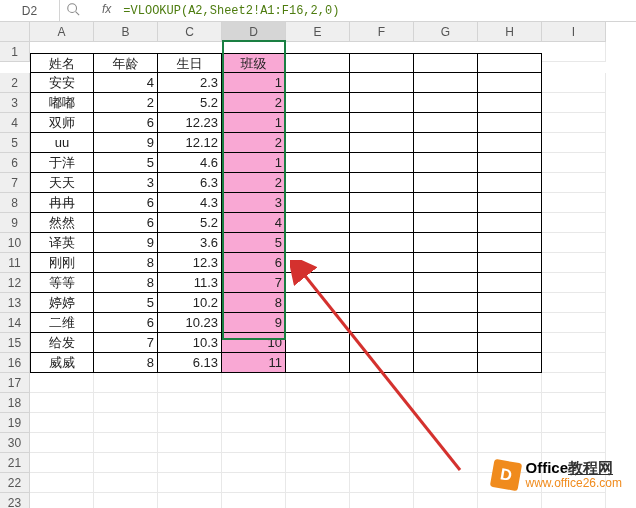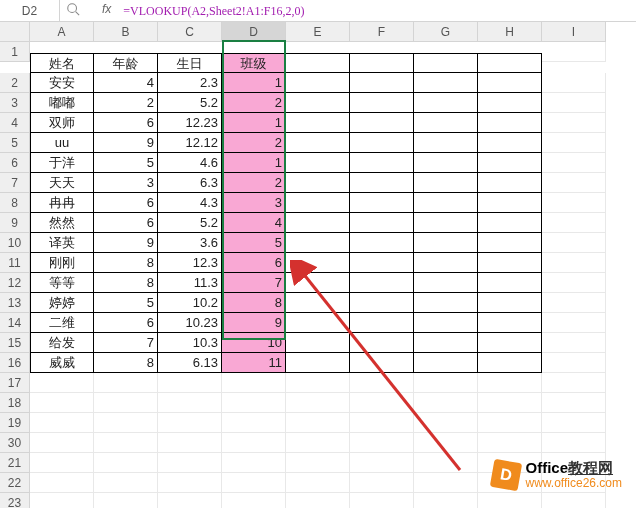--- a/index.html
+++ b/index.html
@@ -32,22 +32,22 @@
     .fb-icons {
       display: flex;
       align-items: flex-start;
       padding: 0 6px;
       gap: 22px;
       color: #888;
     }
     .fb-formula {
       flex: 1;
       padding: 0 6px;
-      color: #a21caf;
-      font-family: Liberation Serif, serif;
+      color: #4d7c0f;
+      font-family: Liberation Mono, monospace;
       font-size: 12px;
       line-height: 22px;
     }
     .sheet {
       position: relative;
       display: grid;
       grid-template-columns: 30px repeat(9, 64px);
     }
     .hdr {
       background: #efefef;

